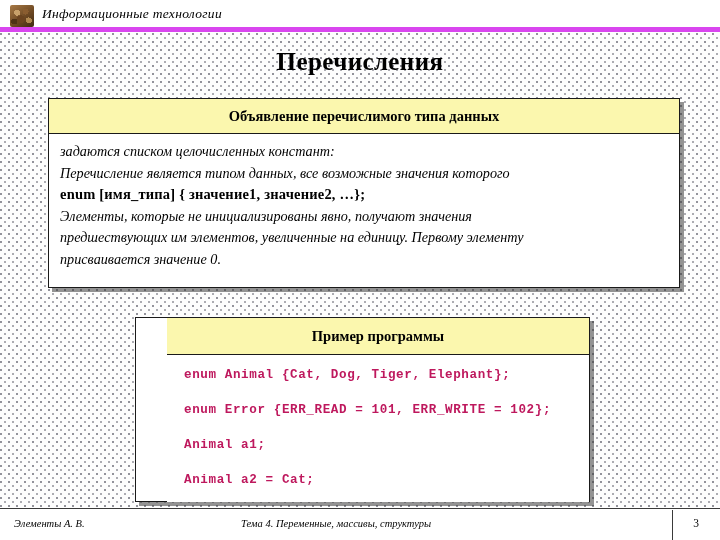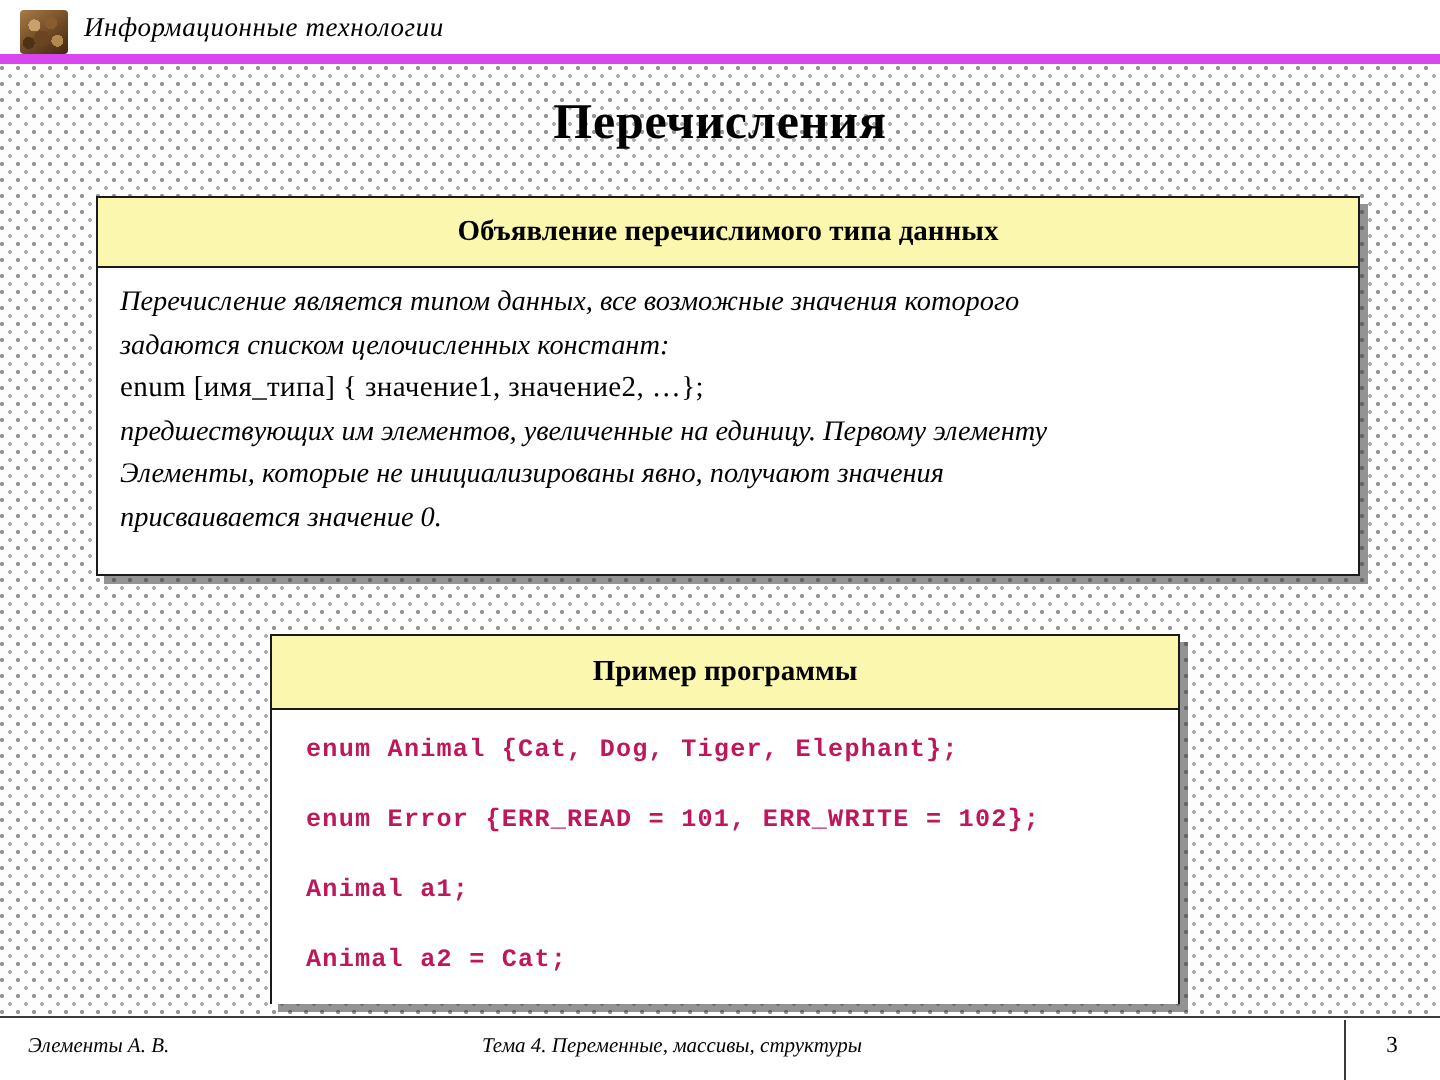--- a/index.html
+++ b/index.html
@@ -129,31 +129,32 @@
   .decl-line {
     font-family: "Liberation Serif", serif;
     font-style: italic;
     font-size: 14.2px;
     color: #000000;
     line-height: 21.5px;
     white-space: nowrap;
   }
   .decl-line.syntax {
     font-style: normal;
-    font-weight: normal;
+    font-weight: bold;
     font-size: 14.5px;
     letter-spacing: 0.2px;
   }
 
   
   #panel-example {
     left: 135px;
     top: 317px;
     width: 455px;
     height: 185px;
+    padding-left: 31px;
   }
   #panel-example .panel-head {
     height: 36px;
     line-height: 36px;
     font-size: 14.5px;
   }
   #panel-example .panel-body {
     padding: 13px 0 0 17px;
     height: 147px;
     box-sizing: border-box;
@@ -231,25 +232,25 @@
     <div class="header-title">Информационные технологии</div>
   </div>
 
   <div class="body-area"></div>
 
   <div class="slide-title">Перечисления</div>
 
   <div class="panel" id="panel-declaration">
     <div class="panel-head">Объявление перечислимого типа данных</div>
     <div class="panel-body">
+      <div class="decl-line">задаются списком целочисленных констант:</div>
       <div class="decl-line">Перечисление является типом данных, все возможные значения которого</div>
-      <div class="decl-line">задаются списком целочисленных констант:</div>
       <div class="decl-line syntax">enum  [имя_типа] { значение1, значение2, …};</div>
+      <div class="decl-line">Элементы, которые не инициализированы явно, получают значения</div>
       <div class="decl-line">предшествующих им элементов, увеличенные на единицу. Первому элементу</div>
-      <div class="decl-line">Элементы, которые не инициализированы явно, получают значения</div>
       <div class="decl-line">присваивается значение 0.</div>
     </div>
   </div>
 
   <div class="panel" id="panel-example">
     <div class="panel-head">Пример программы</div>
     <div class="panel-body">
       <div class="code-line">enum Animal {Cat, Dog, Tiger, Elephant};</div>
       <div class="code-line">enum Error {ERR_READ = 101, ERR_WRITE = 102};</div>
       <div class="code-line">Animal a1;</div>

